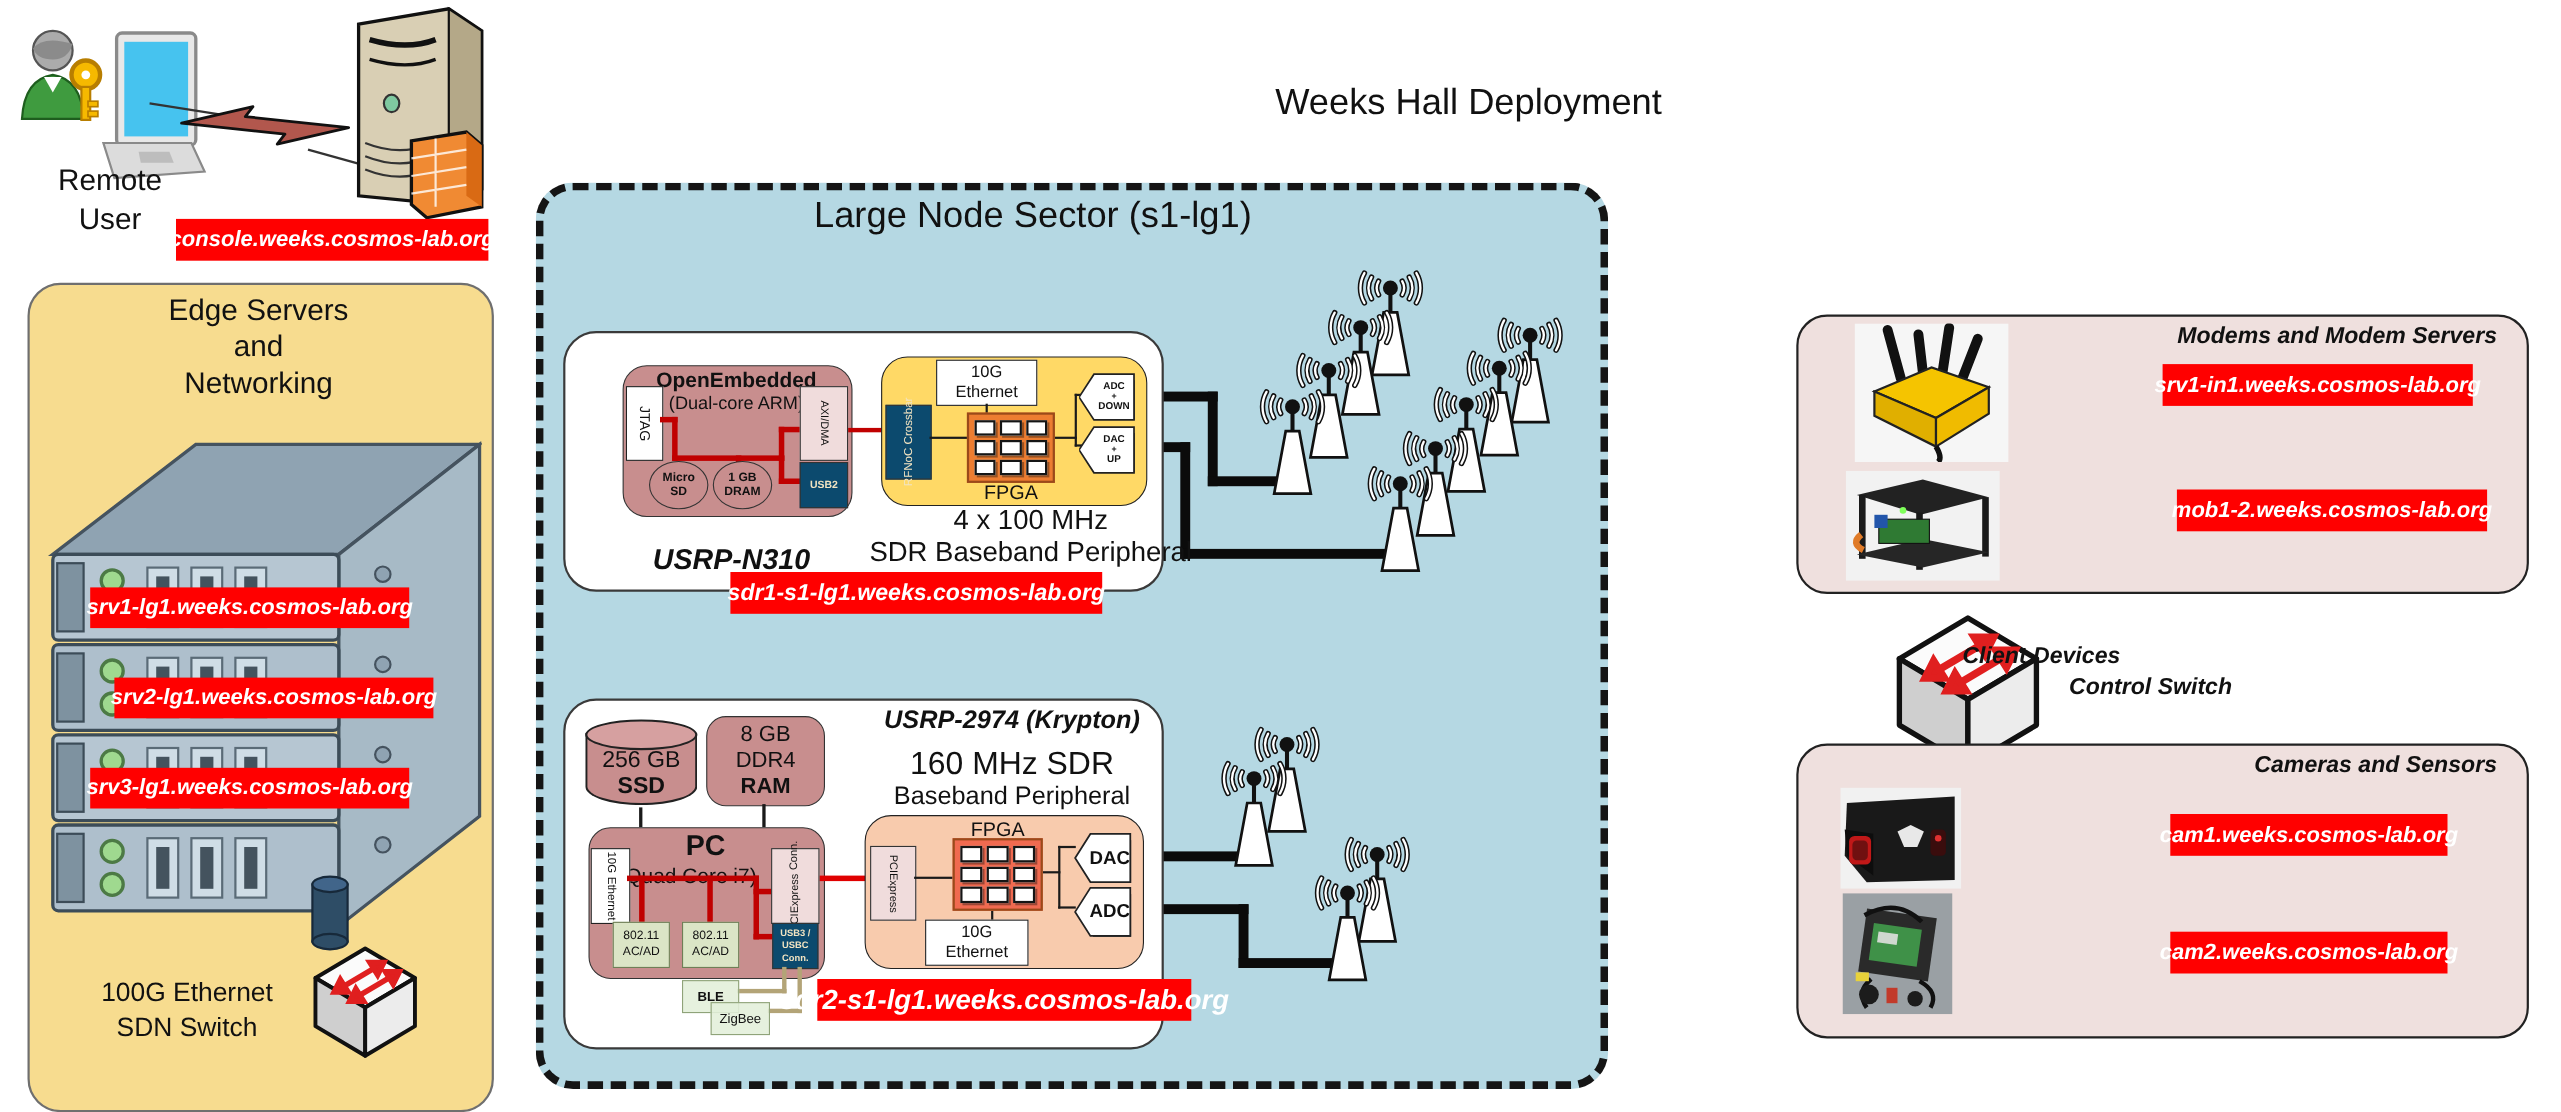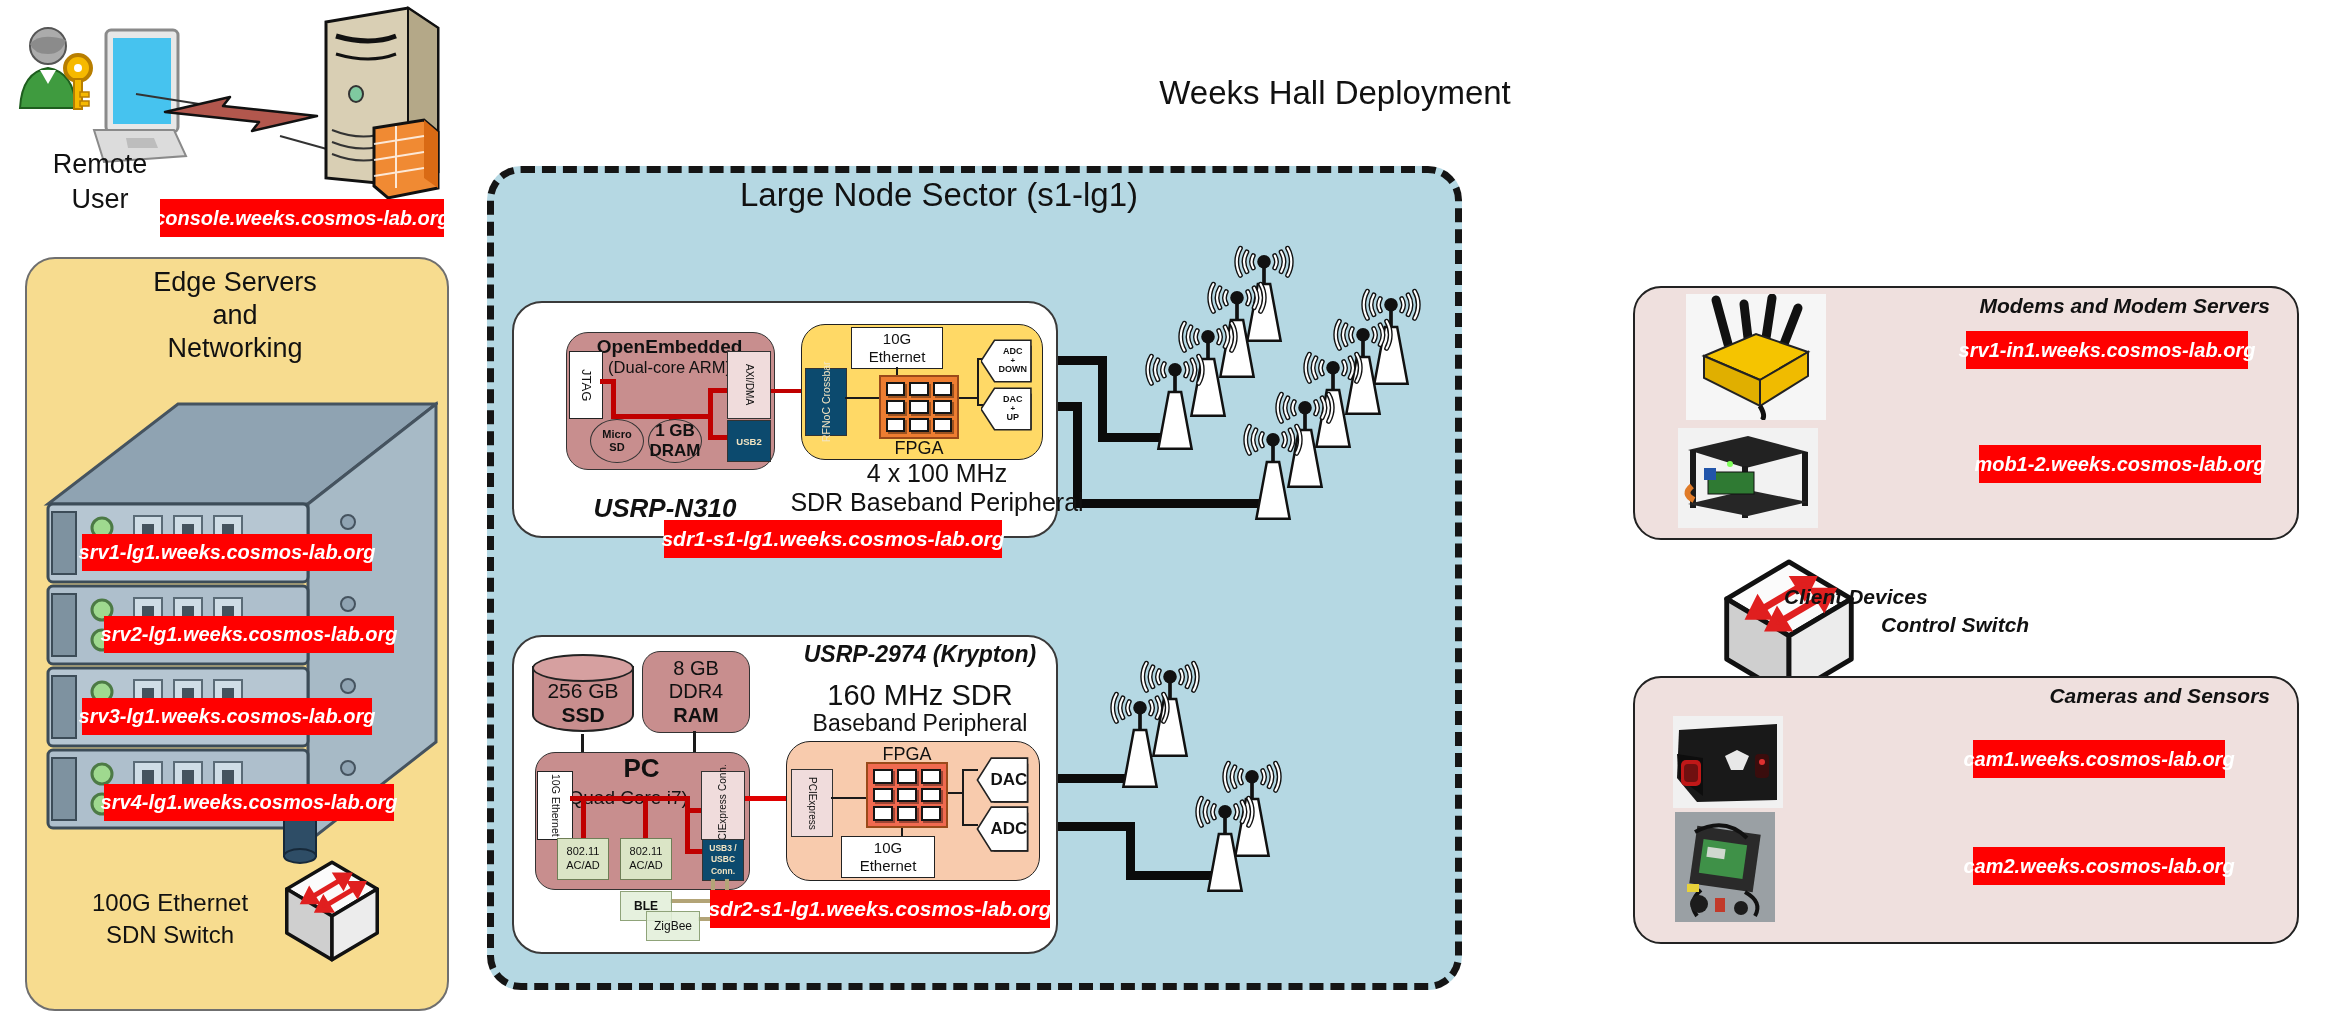--- a/index.html
+++ b/index.html
@@ -226,21 +226,20 @@
         <rect x="246" y="442" width="32" height="52" fill="#2e4d66" stroke="#17293a" stroke-width="2"></rect>
         <ellipse cx="262" cy="442" rx="16" ry="7" fill="#41658a" stroke="#17293a" stroke-width="2"></ellipse>
         <ellipse cx="262" cy="494" rx="16" ry="7" fill="#2e4d66" stroke="#17293a" stroke-width="2"></ellipse>
       </g>
     </svg>
   </div>
 
   <div class="host" style="left:82px;top:534px;width:290px;height:37px;">srv1-lg1.weeks.cosmos-lab.org</div>
   <div class="host" style="left:104px;top:616px;width:290px;height:37px;">srv2-lg1.weeks.cosmos-lab.org</div>
   <div class="host" style="left:82px;top:698px;width:290px;height:37px;">srv3-lg1.weeks.cosmos-lab.org</div>
-  <div class="host" style="left:104px;top:784px;width:290px;height:37px;">srv4-lg1.weeks.cosmos-lab.org</div>
 
   <div class="abs ctr" style="left:60px;top:888px;width:220px;height:30px;font-size:24px;">100G Ethernet</div>
   <div class="abs ctr" style="left:60px;top:920px;width:220px;height:30px;font-size:24px;">SDN Switch</div>
   <div class="abs" style="left:282px;top:858px;width:100px;height:106px;">
     <svg viewBox="0 0 140 150" width="100" height="106">
         <use href="#sw"></use>
       </svg>
   </div>
 
   <div class="abs" style="left:487px;top:166px;width:975px;height:824px;background:#b5d8e3;
@@ -273,21 +272,21 @@
   <div class="rline" style="left:708px;top:388px;width:5px;height:31px;"></div>
   <div class="rline" style="left:708px;top:388px;width:21px;height:5px;"></div>
   <div class="rline" style="left:708px;top:414px;width:5px;height:26px;"></div>
   <div class="rline" style="left:708px;top:435px;width:21px;height:5px;"></div>
   <div class="rline" style="left:769px;top:389px;width:38px;height:4px;"></div>
 
   <div class="abs module col" style="left:590px;top:419px;width:52px;height:42px;border-radius:50%;font-size:11px;font-weight:700;line-height:1.15;">
     <span>Micro</span>
     <span>SD</span>
   </div>
-  <div class="abs module col" style="left:648px;top:419px;width:52px;height:42px;border-radius:50%;font-size:17px;font-weight:700;line-height:1.15;">
+  <div class="abs module col" style="left:648px;top:419px;width:52px;height:42px;border-radius:50%;font-size:11px;font-weight:700;line-height:1.15;">
     <span>1 GB</span>
     <span>DRAM</span>
   </div>
   <div class="abs lightpink ctr vtext" style="left:727px;top:351px;width:42px;height:66px;font-size:10px;">AXI/DMA</div>
   <div class="abs darkgold ctr" style="left:727px;top:420px;width:42px;height:40px;font-size:9.5px;font-weight:700;">USB2</div>
 
   <div class="abs" style="left:801px;top:324px;width:240px;height:134px;background:#ffd966;border:1.5px solid #222;border-radius:24px;"></div>
   <div class="abs darkgold ctr vflip" style="left:805px;top:368px;width:40px;height:66px;font-size:10.5px;line-height:1.2;">
     <span>RFNoC</span>&nbsp;<span>Crossbar</span>
   </div>
@@ -442,21 +441,21 @@
     <div class="ptxt" style="font-size:17px;">DAC</div>
   </div>
   <div class="pent" style="left:976px;top:805px;width:54px;height:48px;">
     <svg viewBox="0 0 100 90" width="54" height="48">
       <rect x="34" y="16" width="62" height="70" fill="#fff" stroke="#333" stroke-width="3"></rect>
       <polygon points="2,45 28,4 96,4 96,86 28,86" fill="#fff" stroke="#222" stroke-width="3"></polygon>
     </svg>
     <div class="ptxt" style="font-size:17px;">ADC</div>
   </div>
 
-  <div class="host" style="left:710px;top:890px;width:340px;height:38px;font-size:21px;">sdr2-s1-lg1.weeks.cosmos-lab.org</div>
+  <div class="host" style="left:743px;top:890px;width:340px;height:38px;font-size:25px;">sdr2-s1-lg1.weeks.cosmos-lab.org</div>
 
   <div class="ant" style="left:1227px;top:242px;"><svg viewBox="0 0 120 170" width="74" height="105">
         <use href="#ant"></use>
       </svg></div>
   <div class="ant" style="left:1200px;top:278px;"><svg viewBox="0 0 120 170" width="74" height="105">
         <use href="#ant"></use>
       </svg></div>
   <div class="ant" style="left:1354px;top:285px;"><svg viewBox="0 0 120 170" width="74" height="105">
         <use href="#ant"></use>
       </svg></div>

